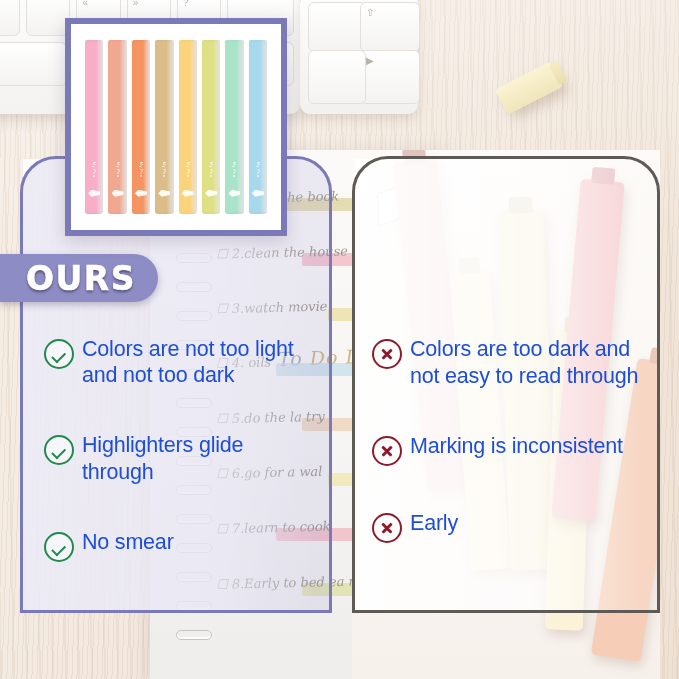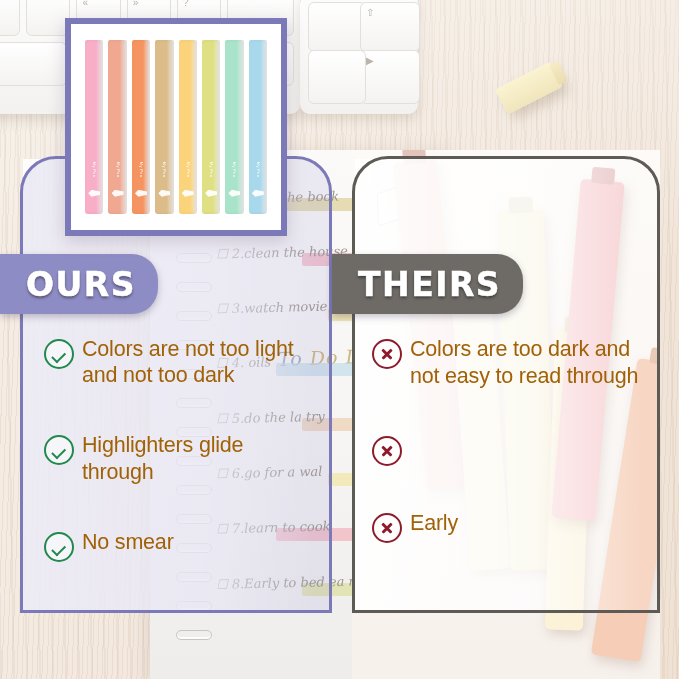--- a/index.html
+++ b/index.html
@@ -131,41 +131,41 @@
   
   .wash{
     position:absolute;left:3px;top:3px;bottom:3px;width:292px;
     background:linear-gradient(90deg,rgba(255,255,255,.90) 0%,rgba(255,255,255,.74) 62%,rgba(255,255,255,0) 100%);
   }
   #panel-theirs .wash{width:290px;
     background:linear-gradient(90deg,rgba(255,255,255,.92) 0%,rgba(255,255,255,.70) 60%,rgba(255,255,255,0) 100%);}
 
   
   .badge{
-    position:absolute;top:98px;height:60px;display:flex;align-items:center;
+    position:absolute;top:98px;height:48px;display:flex;align-items:center;
     padding:0 22px 0 26px;border-radius:0 26px 26px 0;
     box-shadow:0 3px 7px rgba(70,60,90,.30);
   }
   #badge-ours{left:-20px;background:#8e8cc4;}
   #badge-theirs{left:-20px;background:#6e6a66;}
   .badge span{
     font-family:"DejaVu Sans", sans-serif;font-weight:bold;font-size:33px;
     color:#fff;letter-spacing:1.5px;
     text-shadow:0 2px 3px rgba(0,0,0,.45);
     -webkit-text-stroke:0.5px #fff;
   }
 
   
   .features{position:absolute;left:24px;right:14px;top:180px;}
   #panel-theirs .features{left:20px;right:20px;}
   .feature{display:flex;align-items:flex-start;margin-bottom:44px;}
   .feature .ic{flex:0 0 auto;width:26px;height:26px;margin:3px 8px 0 0;position:relative;}
   .feature .txt{
     font-family:"Liberation Sans", sans-serif;font-size:21.5px;line-height:1.22;
-    color:#a16207;letter-spacing:-.2px;
+    color:#1d4ed8;letter-spacing:-.2px;
   }
   #panel-theirs .feature .txt{line-height:1.24;}
 
   
   .ico-check{border:2.4px solid #1f8a4c;border-radius:50%;background:rgba(255,255,255,.55);}
   .ico-check:before{
     content:"";position:absolute;left:6px;top:11px;width:11px;height:5.5px;
     border-left:2.6px solid #1f8a4c;border-bottom:2.6px solid #1f8a4c;
     transform:rotate(-45deg);
   }
@@ -306,31 +306,29 @@
         <div class="ic ico-check"></div>
         <div class="txt">No smear</div>
       </div>
     </div>
   </div>
 
   <div class="panel" id="panel-theirs">
     <div class="wash"></div>
     <div class="frame"></div>
 
-    <div class="badge" id="badge-theirs">
-      <span>THEIRS</span>
-    </div>
 
     <div class="features">
       <div class="feature">
         <div class="ic ico-x"></div>
         <div class="txt">Colors are too dark and not easy to read through</div>
       </div>
       <div class="feature">
         <div class="ic ico-x"></div>
+        <div class="txt">Marking is inconsistent</div>
       </div>
       <div class="feature">
         <div class="ic ico-x"></div>
         <div class="txt">Early</div>
       </div>
     </div>
   </div>
 
   <div id="product-inset">
     <div class="pens" id="pens">

